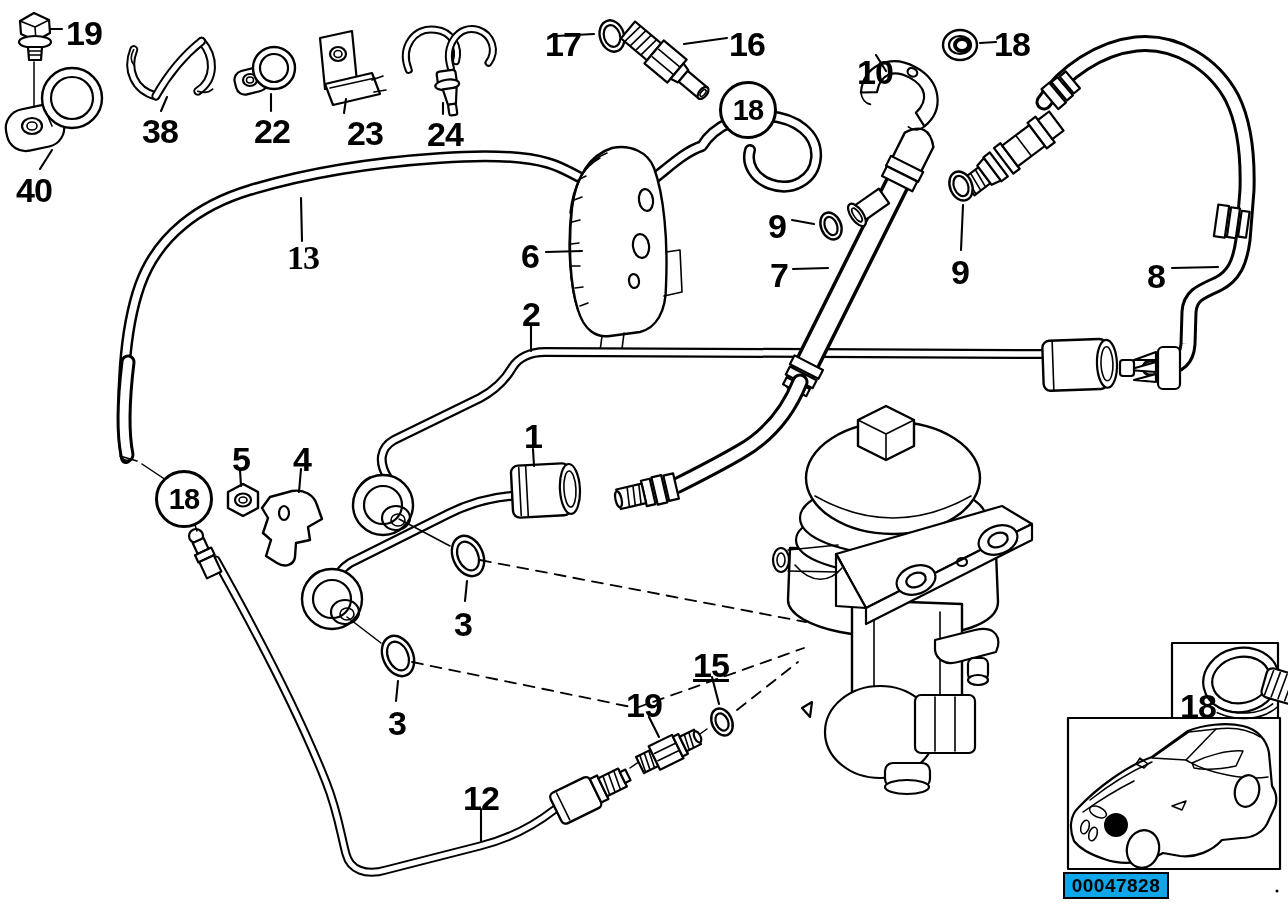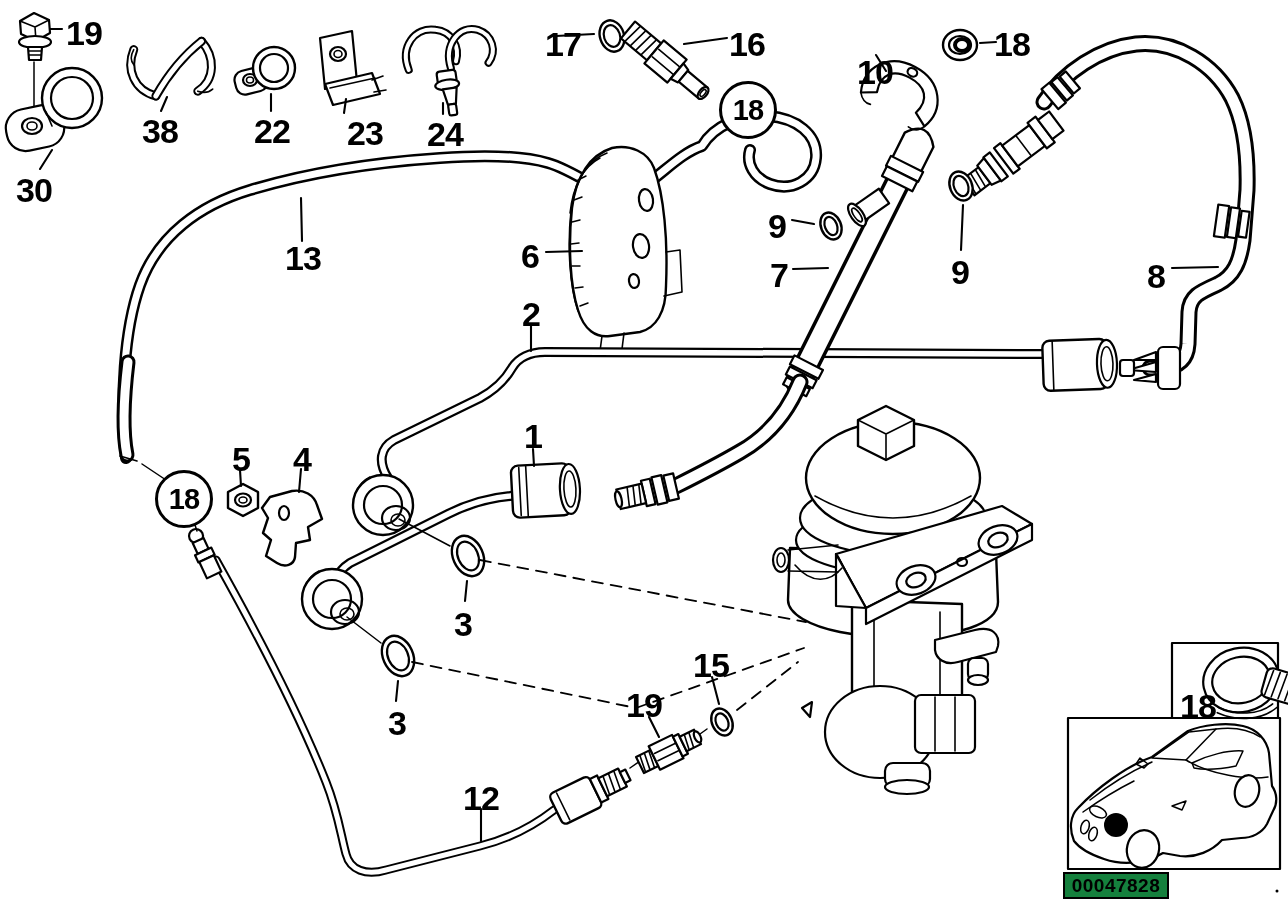--- a/index.html
+++ b/index.html
@@ -18,21 +18,21 @@
   .ti{stroke:#fff;fill:none}
   #callout-layer{position:absolute;left:0;top:4px;width:1288px;height:910px;pointer-events:none}
   .callout{position:absolute;transform:translate(-50%,-50%);
            font-weight:bold;font-size:34px;line-height:1;color:#000;
            letter-spacing:-1px;white-space:nowrap}
   .callout.circled{width:52px;height:52px;border:3px solid #000;border-radius:50%;
            background:#fff;display:flex;align-items:center;justify-content:center;
            font-size:29px;letter-spacing:-1px}
   #plate-box{position:absolute;left:1063px;top:872px;width:102px;height:23px;
            border:2px solid #000;display:flex;align-items:center;justify-content:center;
-           font-weight:bold;font-size:19px;letter-spacing:0.5px;background:#15803d}
+           font-weight:bold;font-size:19px;letter-spacing:0.5px;background:#0ea5e9}
 </style>
 </head>
 <body>
 
 <svg id="art" width="1288" height="910" viewBox="0 0 1288 910">
 
   <g>
     <path class="to" stroke-width="12" d="M126,458 C120,400 124,330 140,285 C158,235 200,205 250,190 C310,172 380,162 440,158 C480,155 520,155 548,163 C566,168 584,180 602,190 C618,198 636,192 652,180 C668,168 684,152 702,146 C714,126 740,114 768,116 C796,118 818,134 816,158 C814,180 792,192 770,184 C754,178 746,164 750,150"></path>
     <path class="ti" stroke-width="7" d="M126,458 C120,400 124,330 140,285 C158,235 200,205 250,190 C310,172 380,162 440,158 C480,155 520,155 548,163 C566,168 584,180 602,190 C618,198 636,192 652,180 C668,168 684,152 702,146 C714,126 740,114 768,116 C796,118 818,134 816,158 C814,180 792,192 770,184 C754,178 746,164 750,150"></path>
     <path class="to" stroke-width="15" d="M128,362 C124,395 122,430 127,455"></path>
@@ -451,42 +451,42 @@
     <ellipse class="wf" stroke-width="2" cx="1143" cy="849" rx="16" ry="19" transform="rotate(14 1143 849)"></ellipse>
     <ellipse class="wf" stroke-width="2" cx="1247" cy="791" rx="12" ry="16" transform="rotate(14 1247 791)"></ellipse>
     <circle cx="1116" cy="825" r="12" fill="#000" stroke="none"></circle>
   </g>
 
   <circle cx="1277" cy="891" r="1.5" fill="#000" stroke="none"></circle>
 </svg>
 
 <div id="callout-layer">
     <span class="callout" style="left: 84px; top: 29px;">19</span>
-    <span class="callout" style="left: 34px; top: 186px;">30</span>
+    <span class="callout" style="left: 34px; top: 186px;">40</span>
     <span class="callout" style="left: 160px; top: 127px;">38</span>
     <span class="callout" style="left: 272px; top: 127px;">22</span>
     <span class="callout" style="left: 343px; top: 129px; margin-left: 22px;">23</span>
     <span class="callout" style="left: 445px; top: 130px;">24</span>
     <span class="callout" style="left: 535px; top: 40px; margin-left: 28px;">17</span>
     <span class="callout" style="left: 747px; top: 40px;">16</span>
     <span class="callout circled" style="left: 748px; top: 106px;">18</span>
     <span class="callout" style="left: 875px; top: 40px; margin-top: 28px;">10</span>
     <span class="callout" style="left: 1012px; top: 40px;">18</span>
     <span class="callout" style="left: 777px; top: 222px;">9</span>
     <span class="callout" style="left: 779px; top: 271px;">7</span>
     <span class="callout" style="left: 960px; top: 268px;">9</span>
     <span class="callout" style="left: 1156px; top: 272px;">8</span>
-    <span class="callout" style="left: 303px; top: 254px;">13</span>
+    <span class="callout" style="left: 303px; top: 254px; font-family: Liberation Serif, serif;">13</span>
     <span class="callout" style="left: 530px; top: 252px;">6</span>
     <span class="callout" style="left: 531px; top: 310px;">2</span>
     <span class="callout" style="left: 533px; top: 432px;">1</span>
     <span class="callout" style="left: 241px; top: 455px;">5</span>
     <span class="callout" style="left: 302px; top: 455px;">4</span>
     <span class="callout circled" style="left: 184px; top: 495px;">18</span>
     <span class="callout" style="left: 463px; top: 620px;">3</span>
     <span class="callout" style="left: 397px; top: 719px;">3</span>
-    <span class="callout" style="left: 711px; top: 661px;">15</span>
+    <span class="callout" style="left: 711px; top: 661px; text-decoration: underline;">15</span>
     <span class="callout" style="left: 644px; top: 701px;">19</span>
     <span class="callout" style="left: 481px; top: 794px;">12</span>
     <span class="callout" style="left: 1198px; top: 702px;">18</span>
   </div>
 
 <div id="plate-box">00047828</div>
 
 </body></html>

